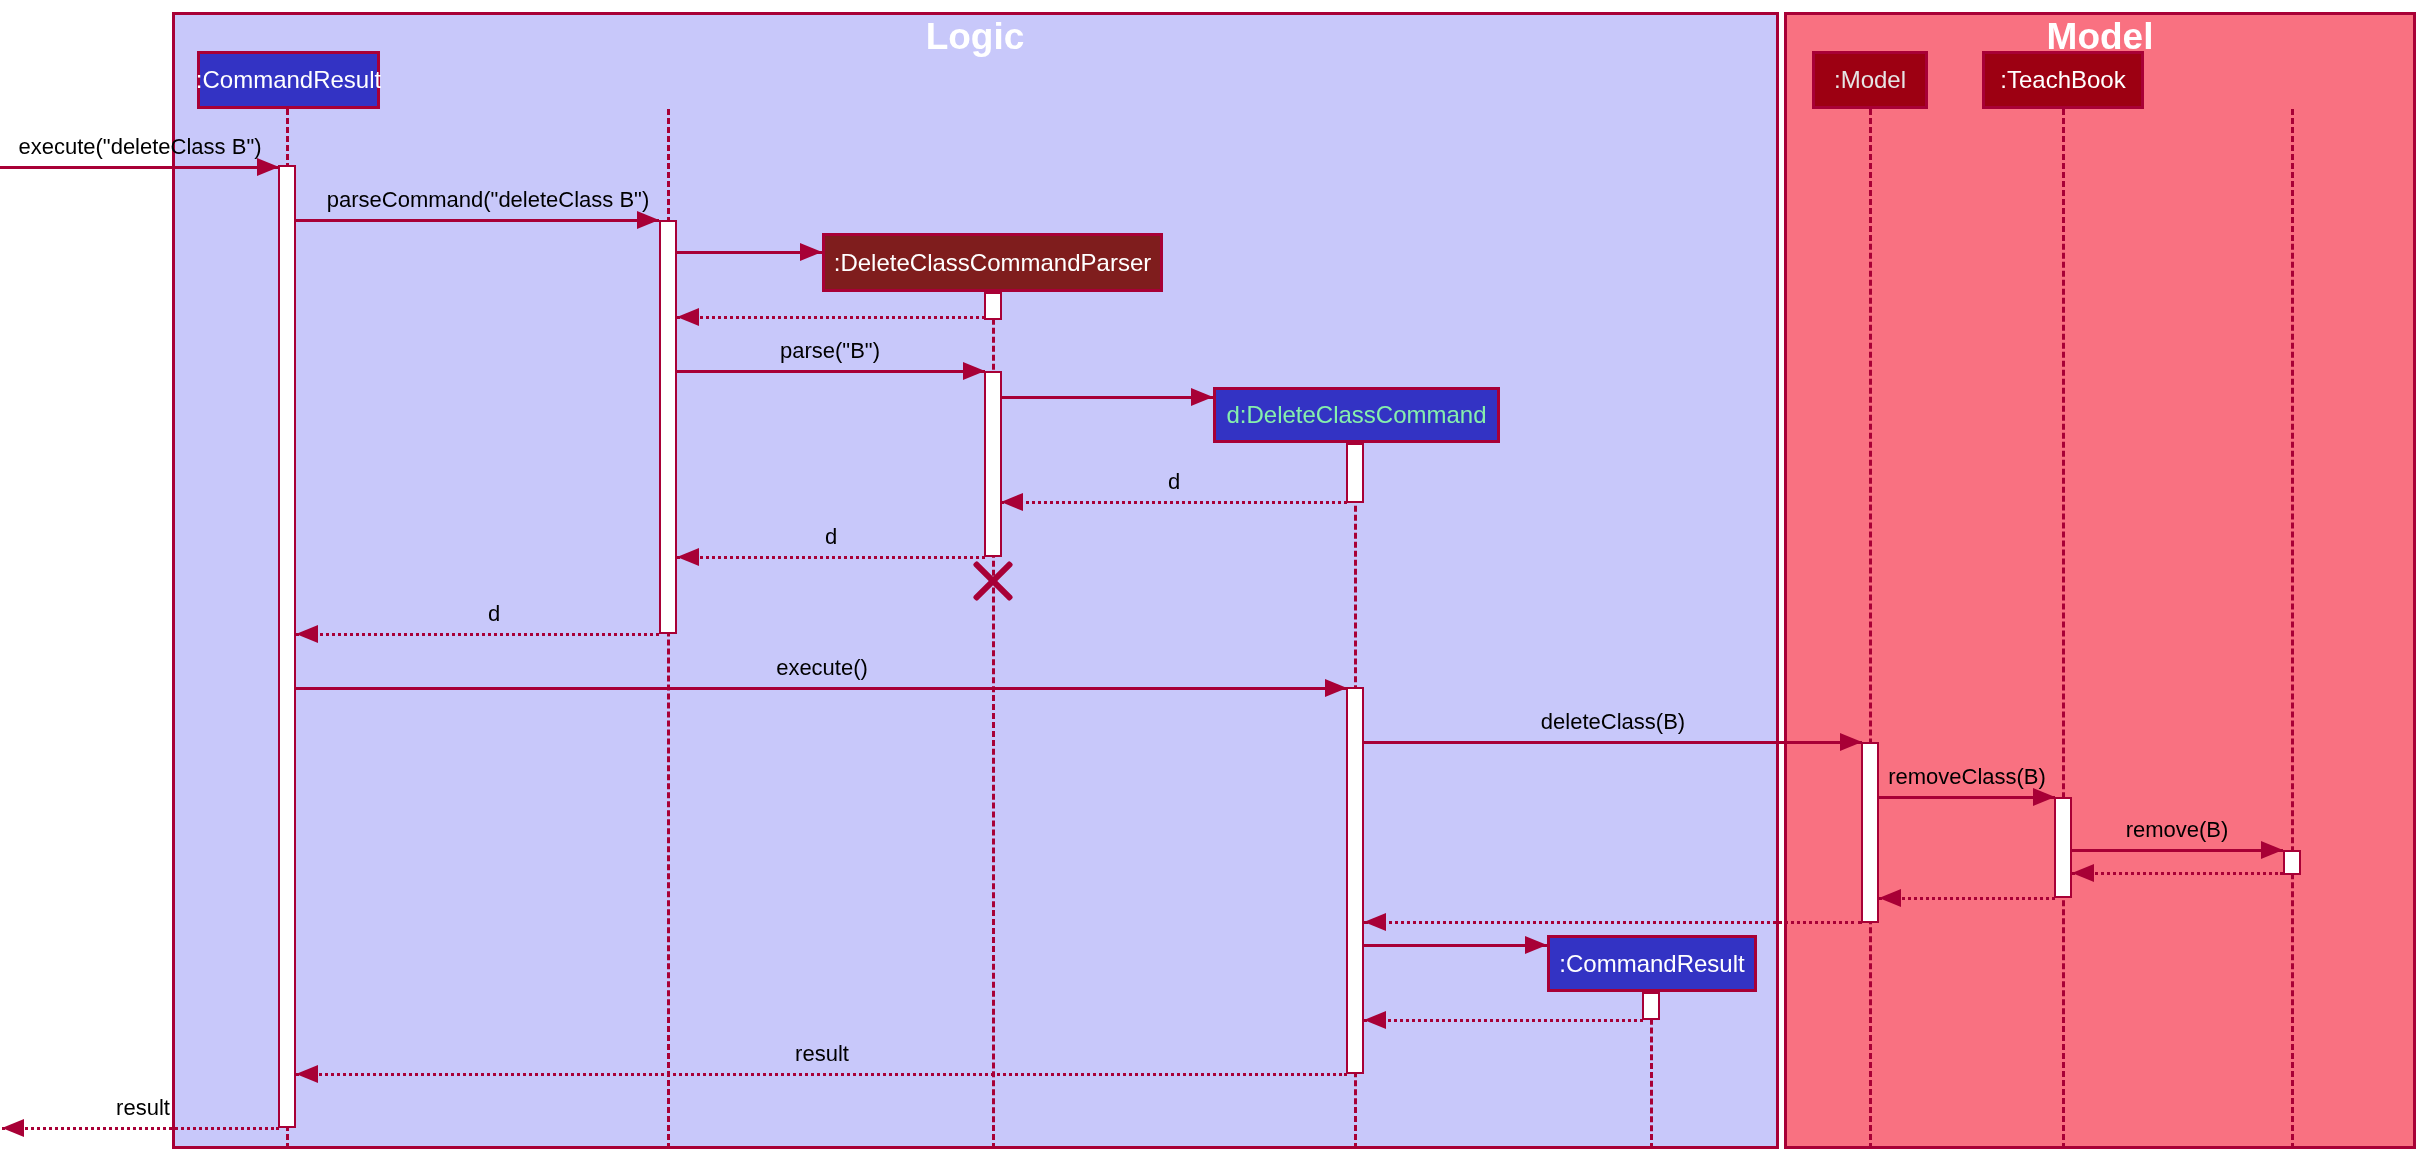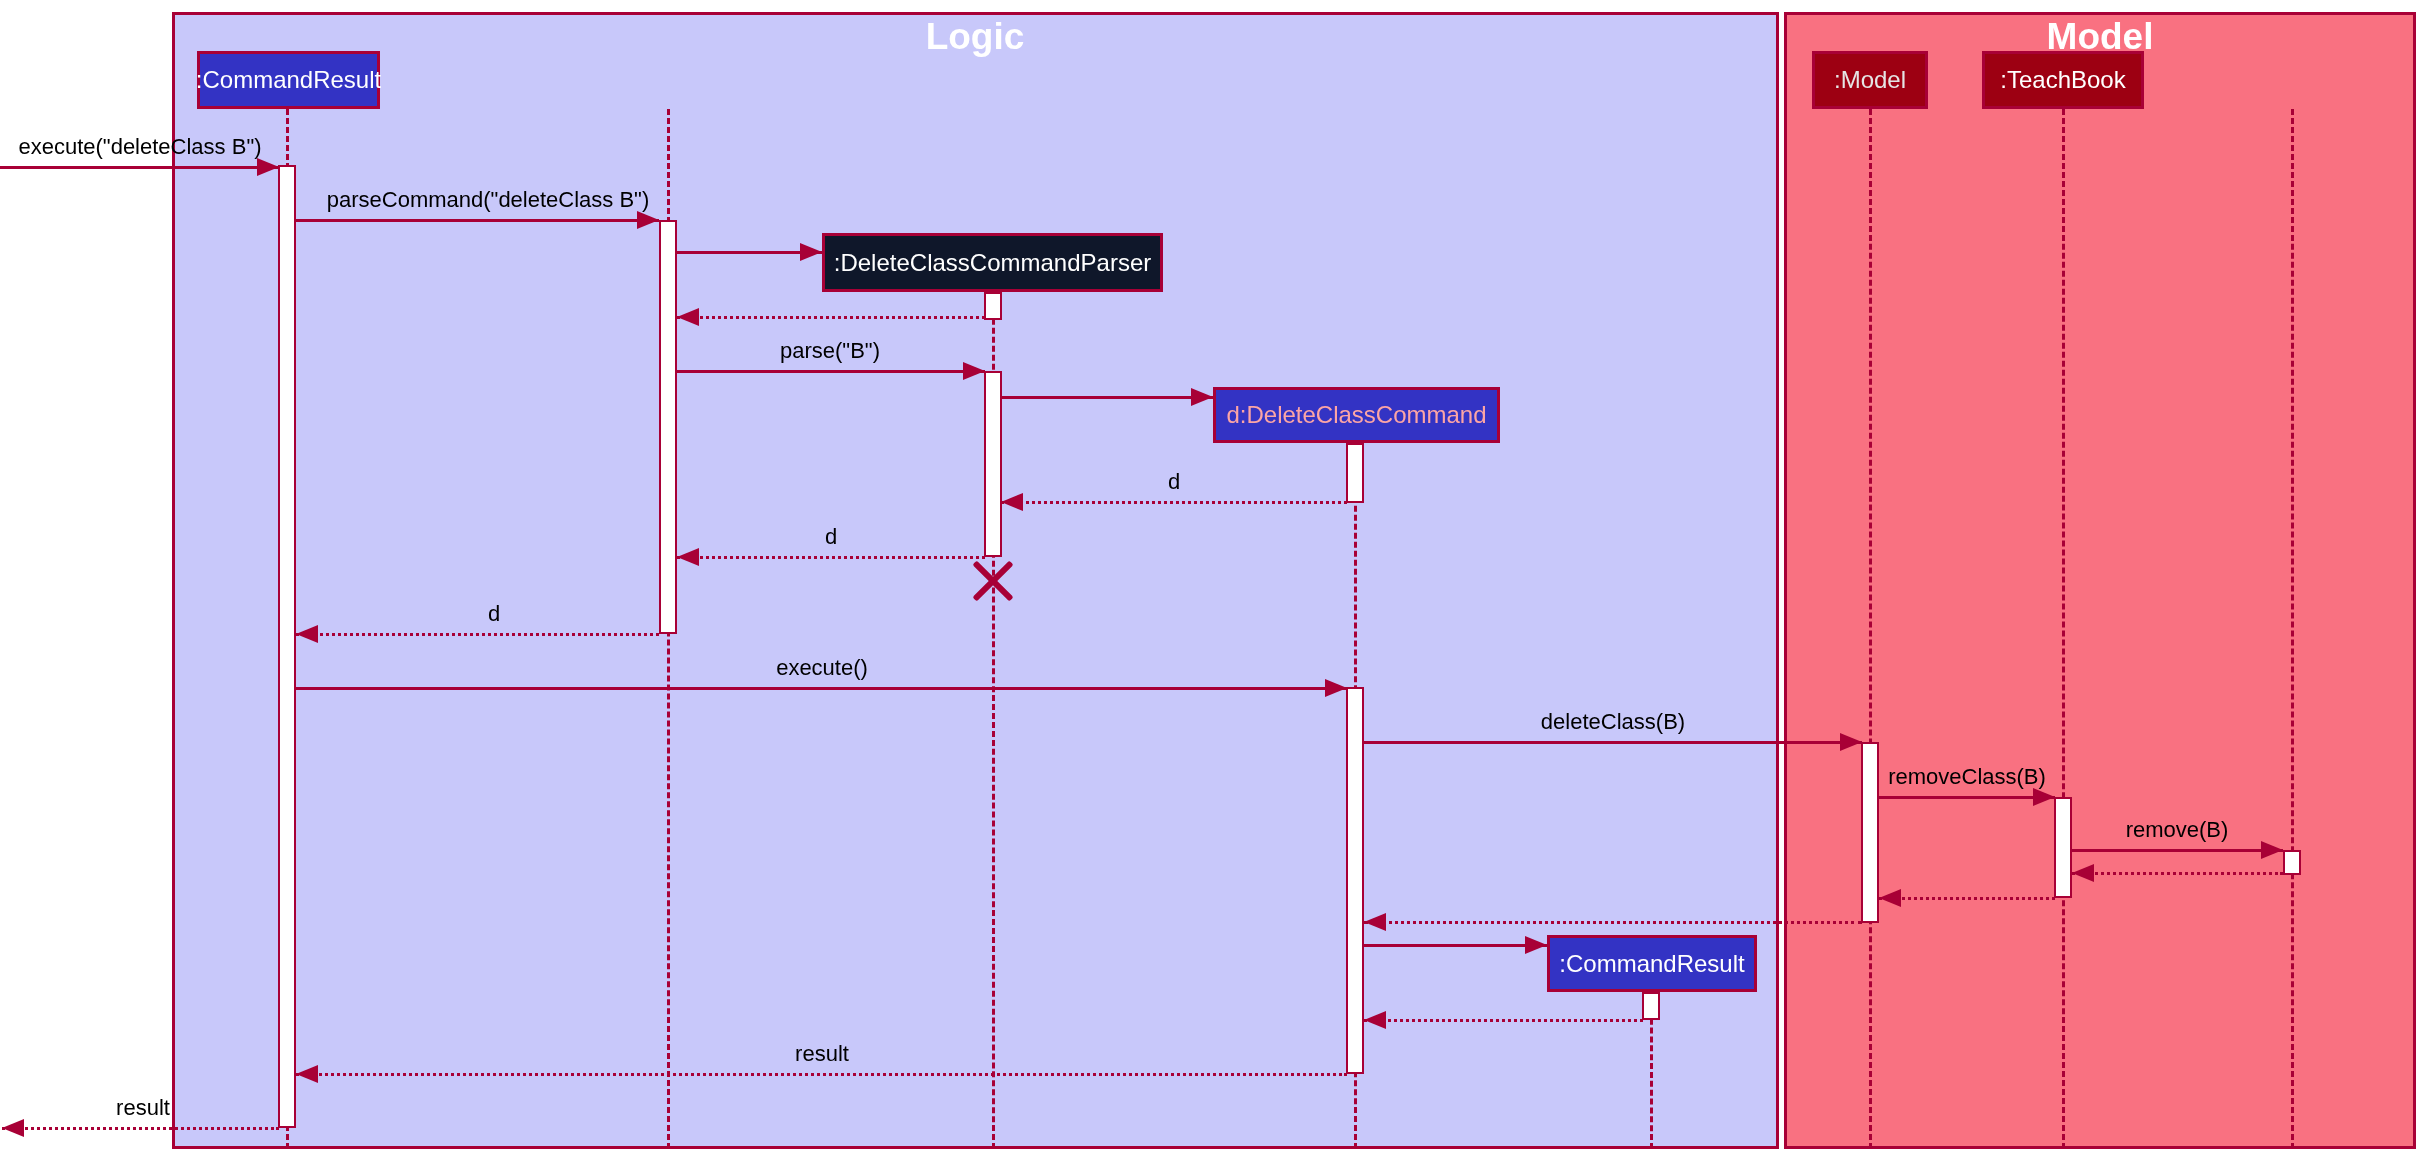--- a/index.html
+++ b/index.html
@@ -106,20 +106,20 @@
     <div class="arrowhead right" style="top: 936px; left: 1525px;"></div>
     <div class="msg-line-dotted" style="left: 1364px; top: 1019px; width: 279px;"></div>
     <div class="arrowhead left" style="top: 1011px; left: 1364px;"></div>
     <div class="msg-line-dotted" style="left: 296px; top: 1073px; width: 1051px;"></div>
     <div class="arrowhead left" style="top: 1065px; left: 296px;"></div>
     <div class="msg-label" style="left: 822px; top: 1041px; color: rgb(0, 0, 0);">result</div>
     <div class="msg-line-dotted" style="left: 2px; top: 1127px; width: 277px;"></div>
     <div class="arrowhead left" style="top: 1119px; left: 2px;"></div>
     <div class="msg-label" style="left: 143px; top: 1095px; color: rgb(0, 0, 0);">result</div>
     <div class="pbox" style="left: 197px; top: 51px; width: 183px; height: 58px; background: rgb(51, 51, 196); color: rgb(255, 255, 255);">:CommandResult</div>
-    <div class="pbox" style="left: 822px; top: 233px; width: 341px; height: 59px; background: #0f172a; color: rgb(255, 255, 255);">:DeleteClassCommandParser</div>
-    <div class="pbox" style="left: 1213px; top: 387px; width: 287px; height: 56px; background: rgb(51, 51, 196); color: #fca5a5;">d:DeleteClassCommand</div>
+    <div class="pbox" style="left: 822px; top: 233px; width: 341px; height: 59px; background: #7f1d1d; color: rgb(255, 255, 255);">:DeleteClassCommandParser</div>
+    <div class="pbox" style="left: 1213px; top: 387px; width: 287px; height: 56px; background: rgb(51, 51, 196); color: #86efac;">d:DeleteClassCommand</div>
     <div class="pbox" style="left: 1547px; top: 935px; width: 210px; height: 57px; background: rgb(51, 51, 196); color: rgb(255, 255, 255);">:CommandResult</div>
     <div class="pbox" style="left: 1812px; top: 51px; width: 116px; height: 58px; background: rgb(157, 0, 18); color: #e5e5e5;">:Model</div>
     <div class="pbox" style="left: 1982px; top: 51px; width: 162px; height: 58px; background: rgb(157, 0, 18); color: rgb(255, 255, 255);">:TeachBook</div>
     <div class="destroy-stroke" style="left: 967px; top: 578px; width: 52px; height: 6px; transform: rotate(45deg);"></div>
     <div class="destroy-stroke" style="left: 967px; top: 578px; width: 52px; height: 6px; transform: rotate(-45deg);"></div>
   </div>
 
 </body></html>

